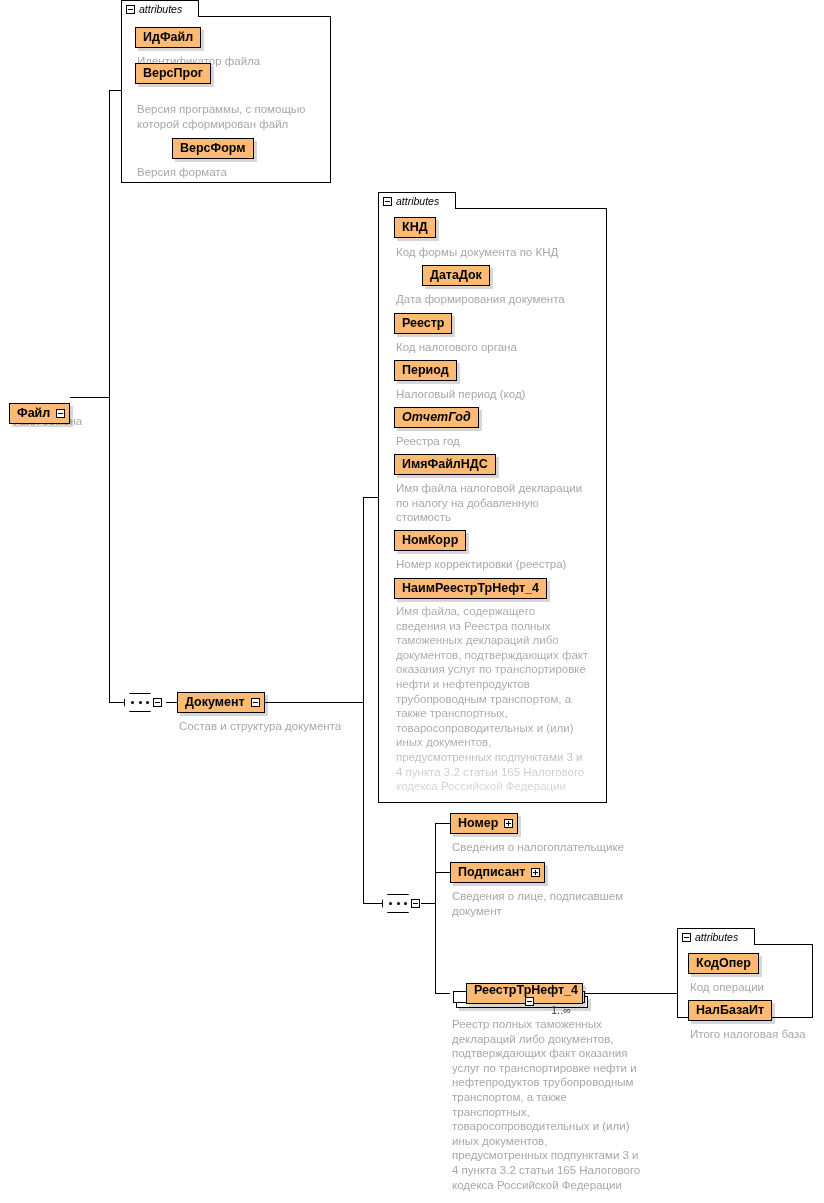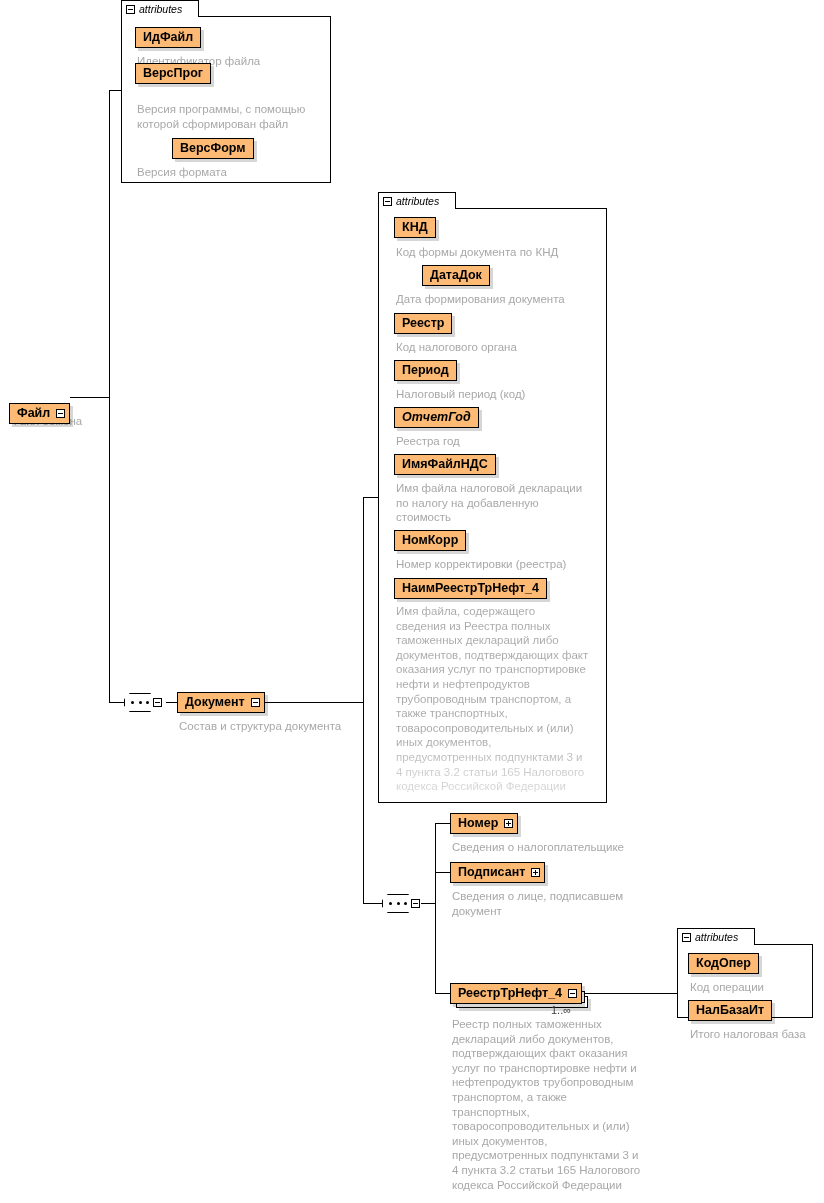--- a/index.html
+++ b/index.html
@@ -362,21 +362,21 @@
   <span class="nb-label">Подписант</span>
   <span class="pm plus"></span>
 </div>
 <div class="desc" style="left:452px; top:889px; width:200px;">Сведения о лице, подписавшем
 документ</div>
 
 <div class="stack" style="left:450px; top:983px; width:144px; height:28px;">
   <div class="card" style="left:6px; top:13px; width:132px; height:12px; box-shadow:3px 3px 0 0 rgba(0,0,0,0.16);"></div>
   <div class="card" style="left:3px; top:8px; width:132px; height:12px;"></div>
 </div>
-<div class="nodebox with-toggle" style="left:450px; top:983px;">
+<div class="nodebox with-toggle" style="left:466px; top:983px;flex-direction:column;">
   <span class="nb-label">РеестрТрНефт_4</span>
   <span class="pm"></span>
 </div>
 <div class="cardinality" style="left:551px; top:1004px;">1..∞</div>
 <div class="desc" style="left:452px; top:1017px; width:205px;">Реестр полных таможенных
 деклараций либо документов,
 подтверждающих факт оказания
 услуг по транспортировке нефти и
 нефтепродуктов трубопроводным
 транспортом, а также

